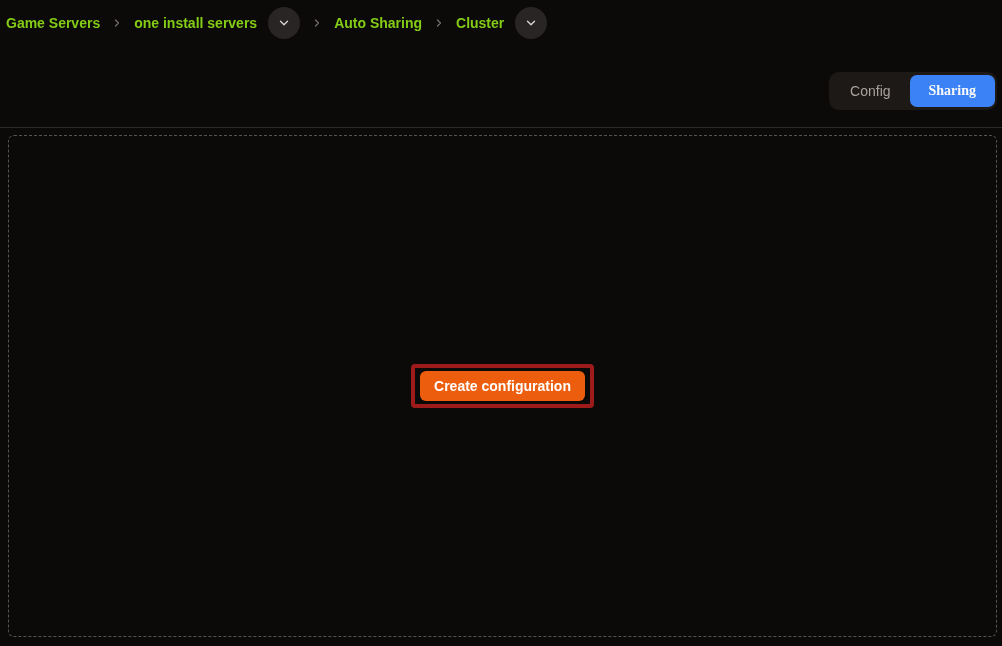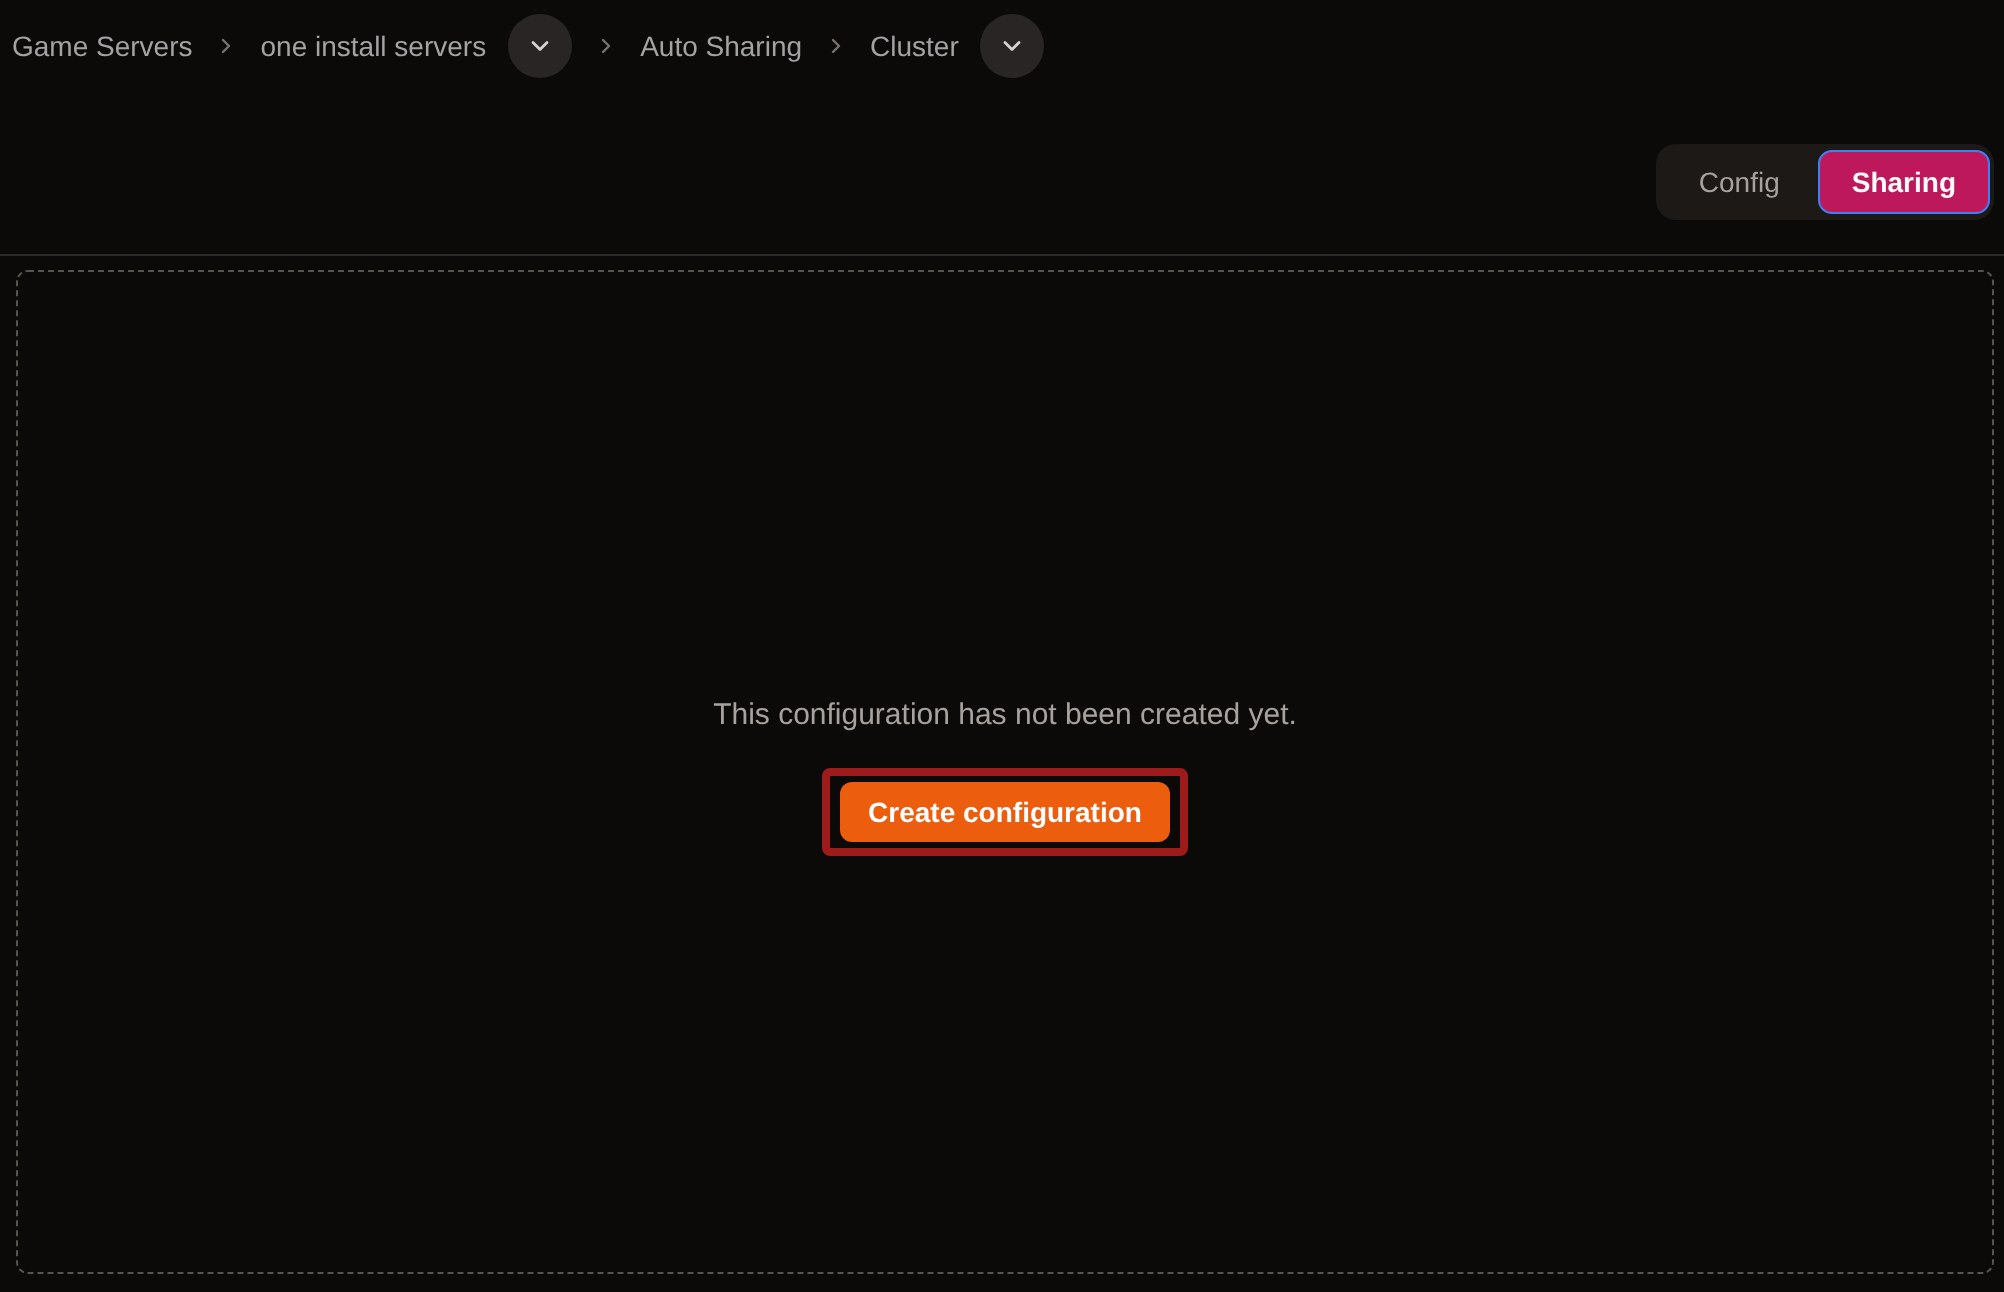--- a/index.html
+++ b/index.html
@@ -22,21 +22,21 @@
     justify-content: space-between;
     padding: 0 4px 0 6px;
   }
   .breadcrumb {
     display: flex;
     align-items: center;
     gap: 11px;
     font-size: 14px;
     color: #d6d3d1;
   }
-  .crumb { color: #a3a3a3; text-decoration: none; cursor: pointer; white-space: nowrap; }
+  .crumb { color: #84cc16; text-decoration: none; cursor: pointer; white-space: nowrap; font-weight: bold; }
   .sep { color: #78716c; display: flex; align-items: center; }
   .circle-btn {
     width: 32px; height: 32px;
     border-radius: 50%;
     background: #292524;
     border: none;
     color: #d6d3d1;
     display: flex; align-items: center; justify-content: center;
     cursor: pointer;
     flex: 0 0 auto;
@@ -75,25 +75,26 @@
     font-family: inherit;
     font-size: 14px;
     font-weight: 500;
     height: 32px;
     padding: 0 18px;
     border-radius: 7px;
     cursor: pointer;
     white-space: nowrap;
   }
   .tab.active {
-    background: #be185d;
-    border: 1px solid #3b82f6;
+    background: #3b82f6;
+    border: 3px solid #3b82f6;
     color: #fafaf9;
     font-weight: 700;
     padding: 0 16px;
+    font-family: Liberation Serif, serif;
   }
 
   
   .content-divider {
     position: absolute;
     top: 127px; left: 0;
     width: 100%; height: 1px;
     background: #2b2827;
   }
   .panel {
@@ -182,18 +183,17 @@
   <div class="tab-group">
     <button class="tab">Config</button>
     <button class="tab active">Sharing</button>
   </div>
 </div>
 
 <div class="content-divider"></div>
 
 <main class="panel">
   <div class="empty-state">
-    <p>This configuration has not been created yet.</p>
     <div class="annotation">
       <button class="create-btn">Create configuration</button>
     </div>
   </div>
 </main>
 
 </body></html>

